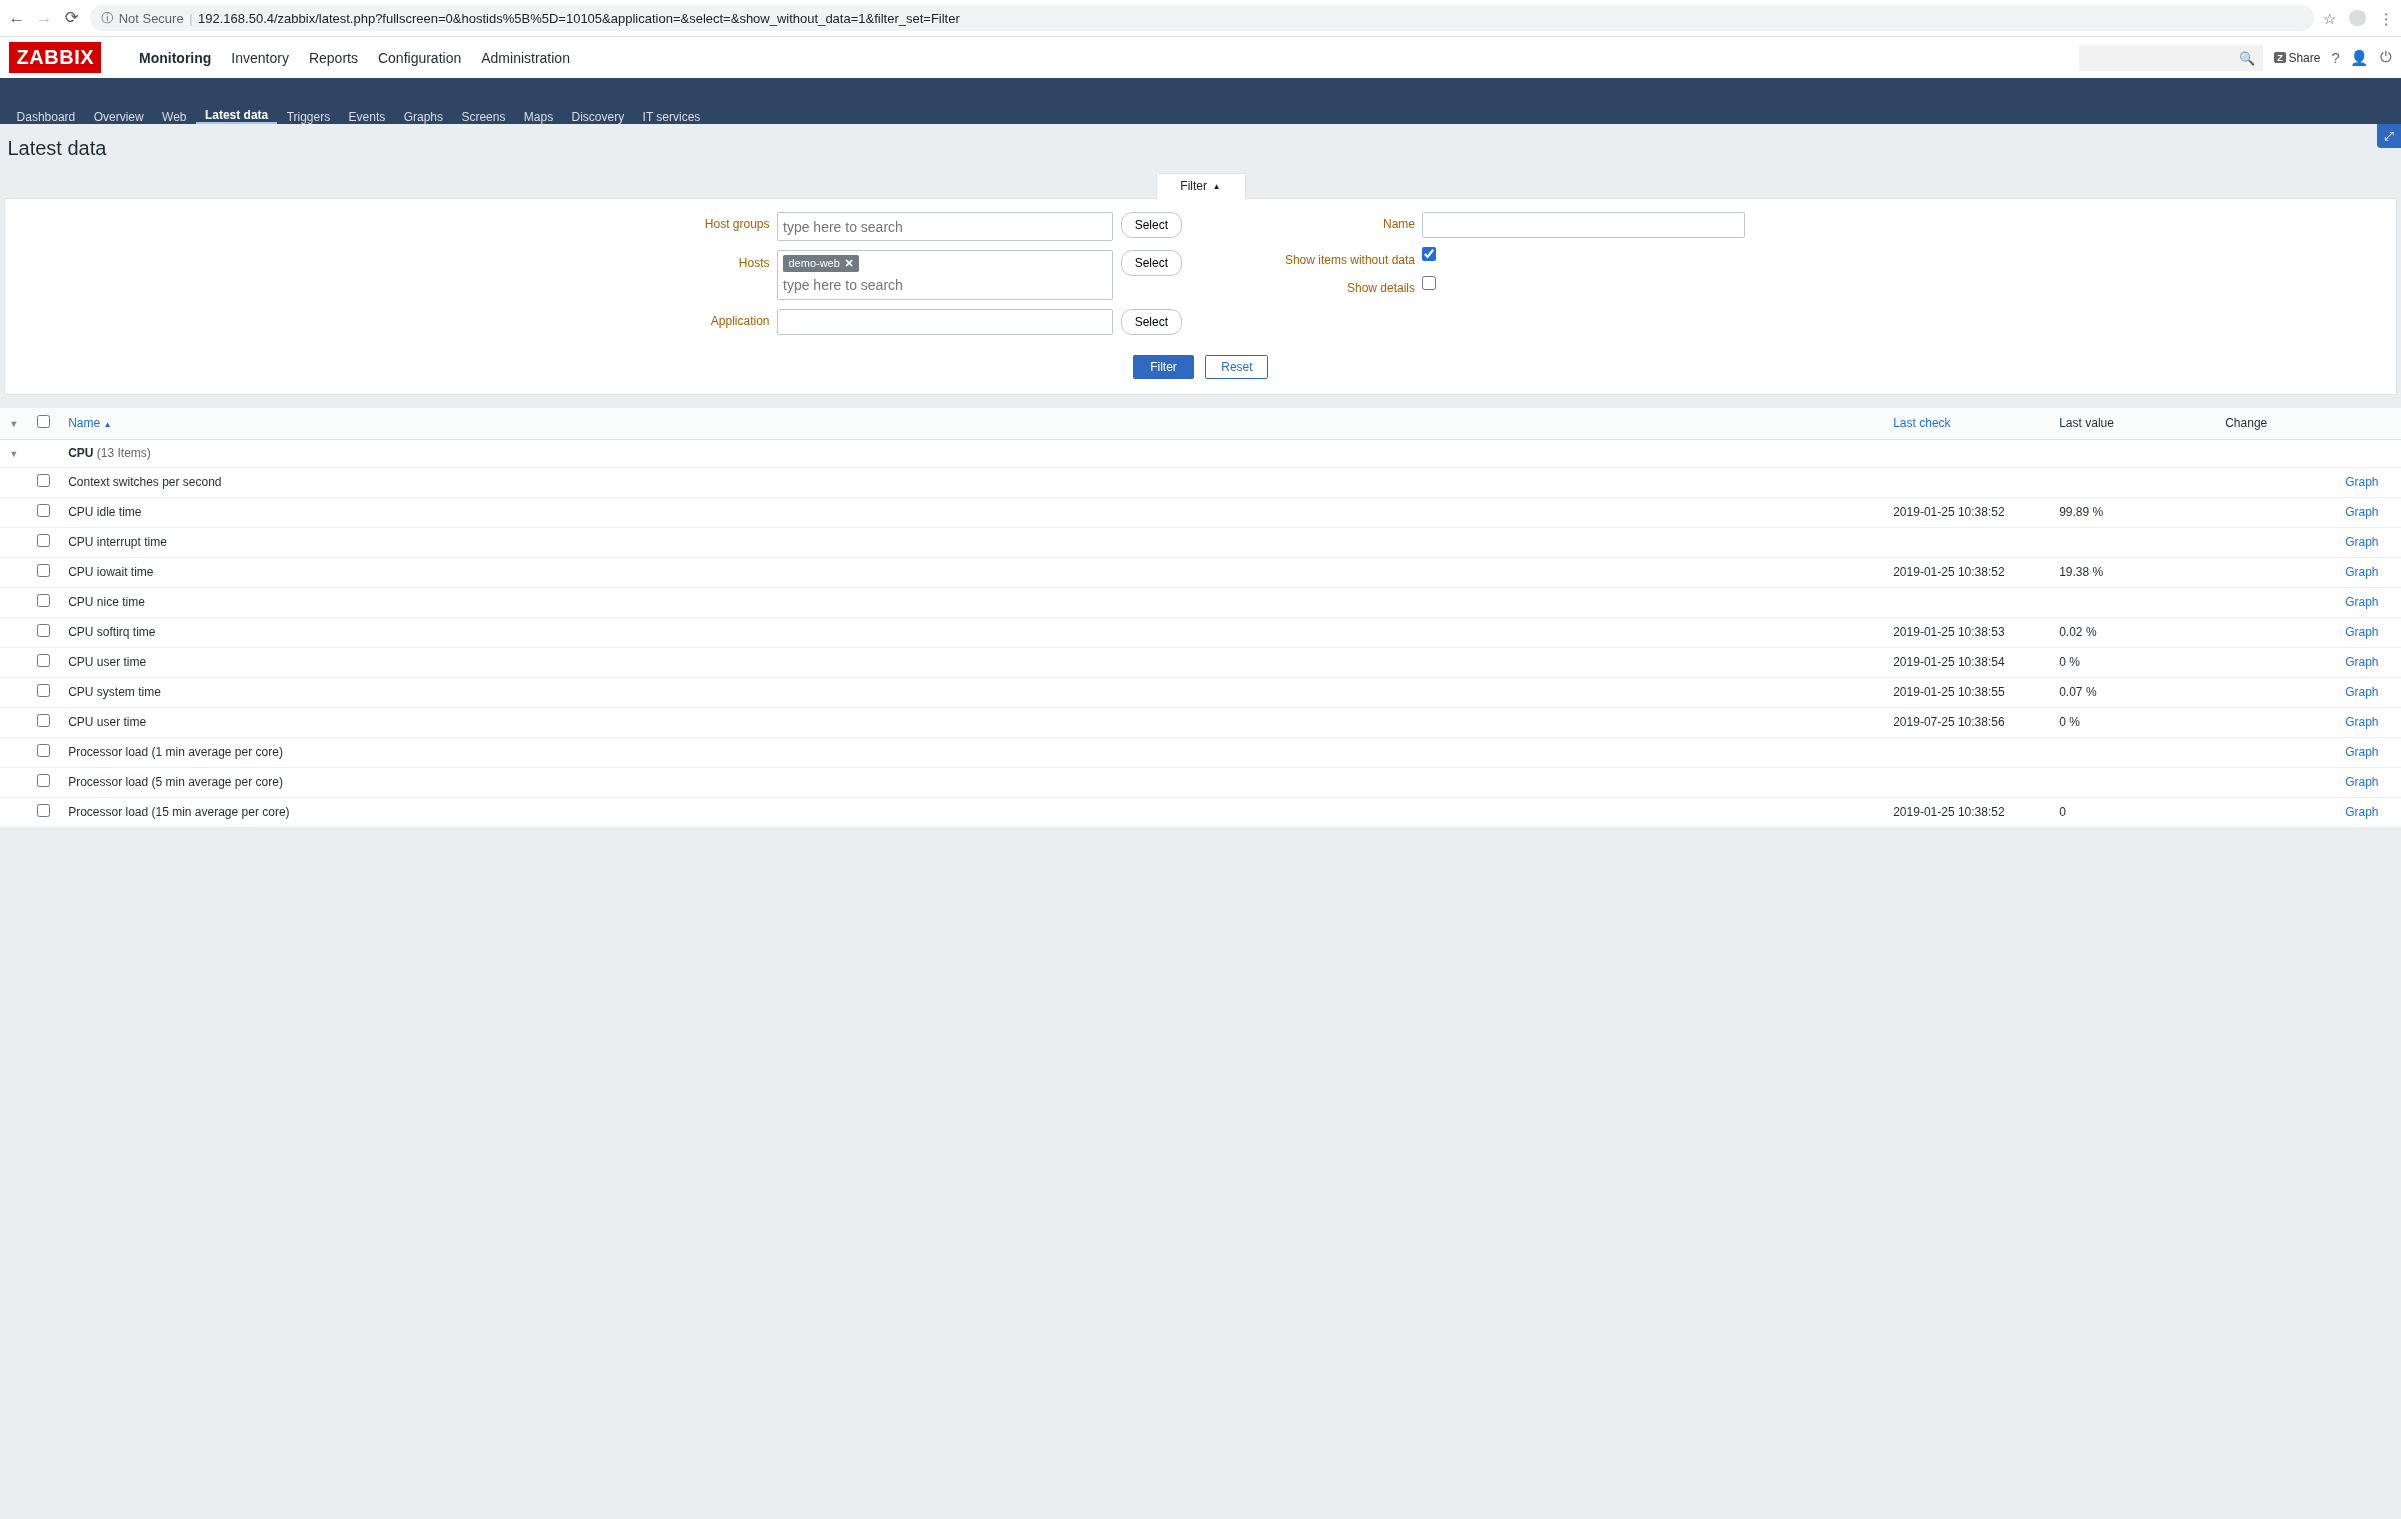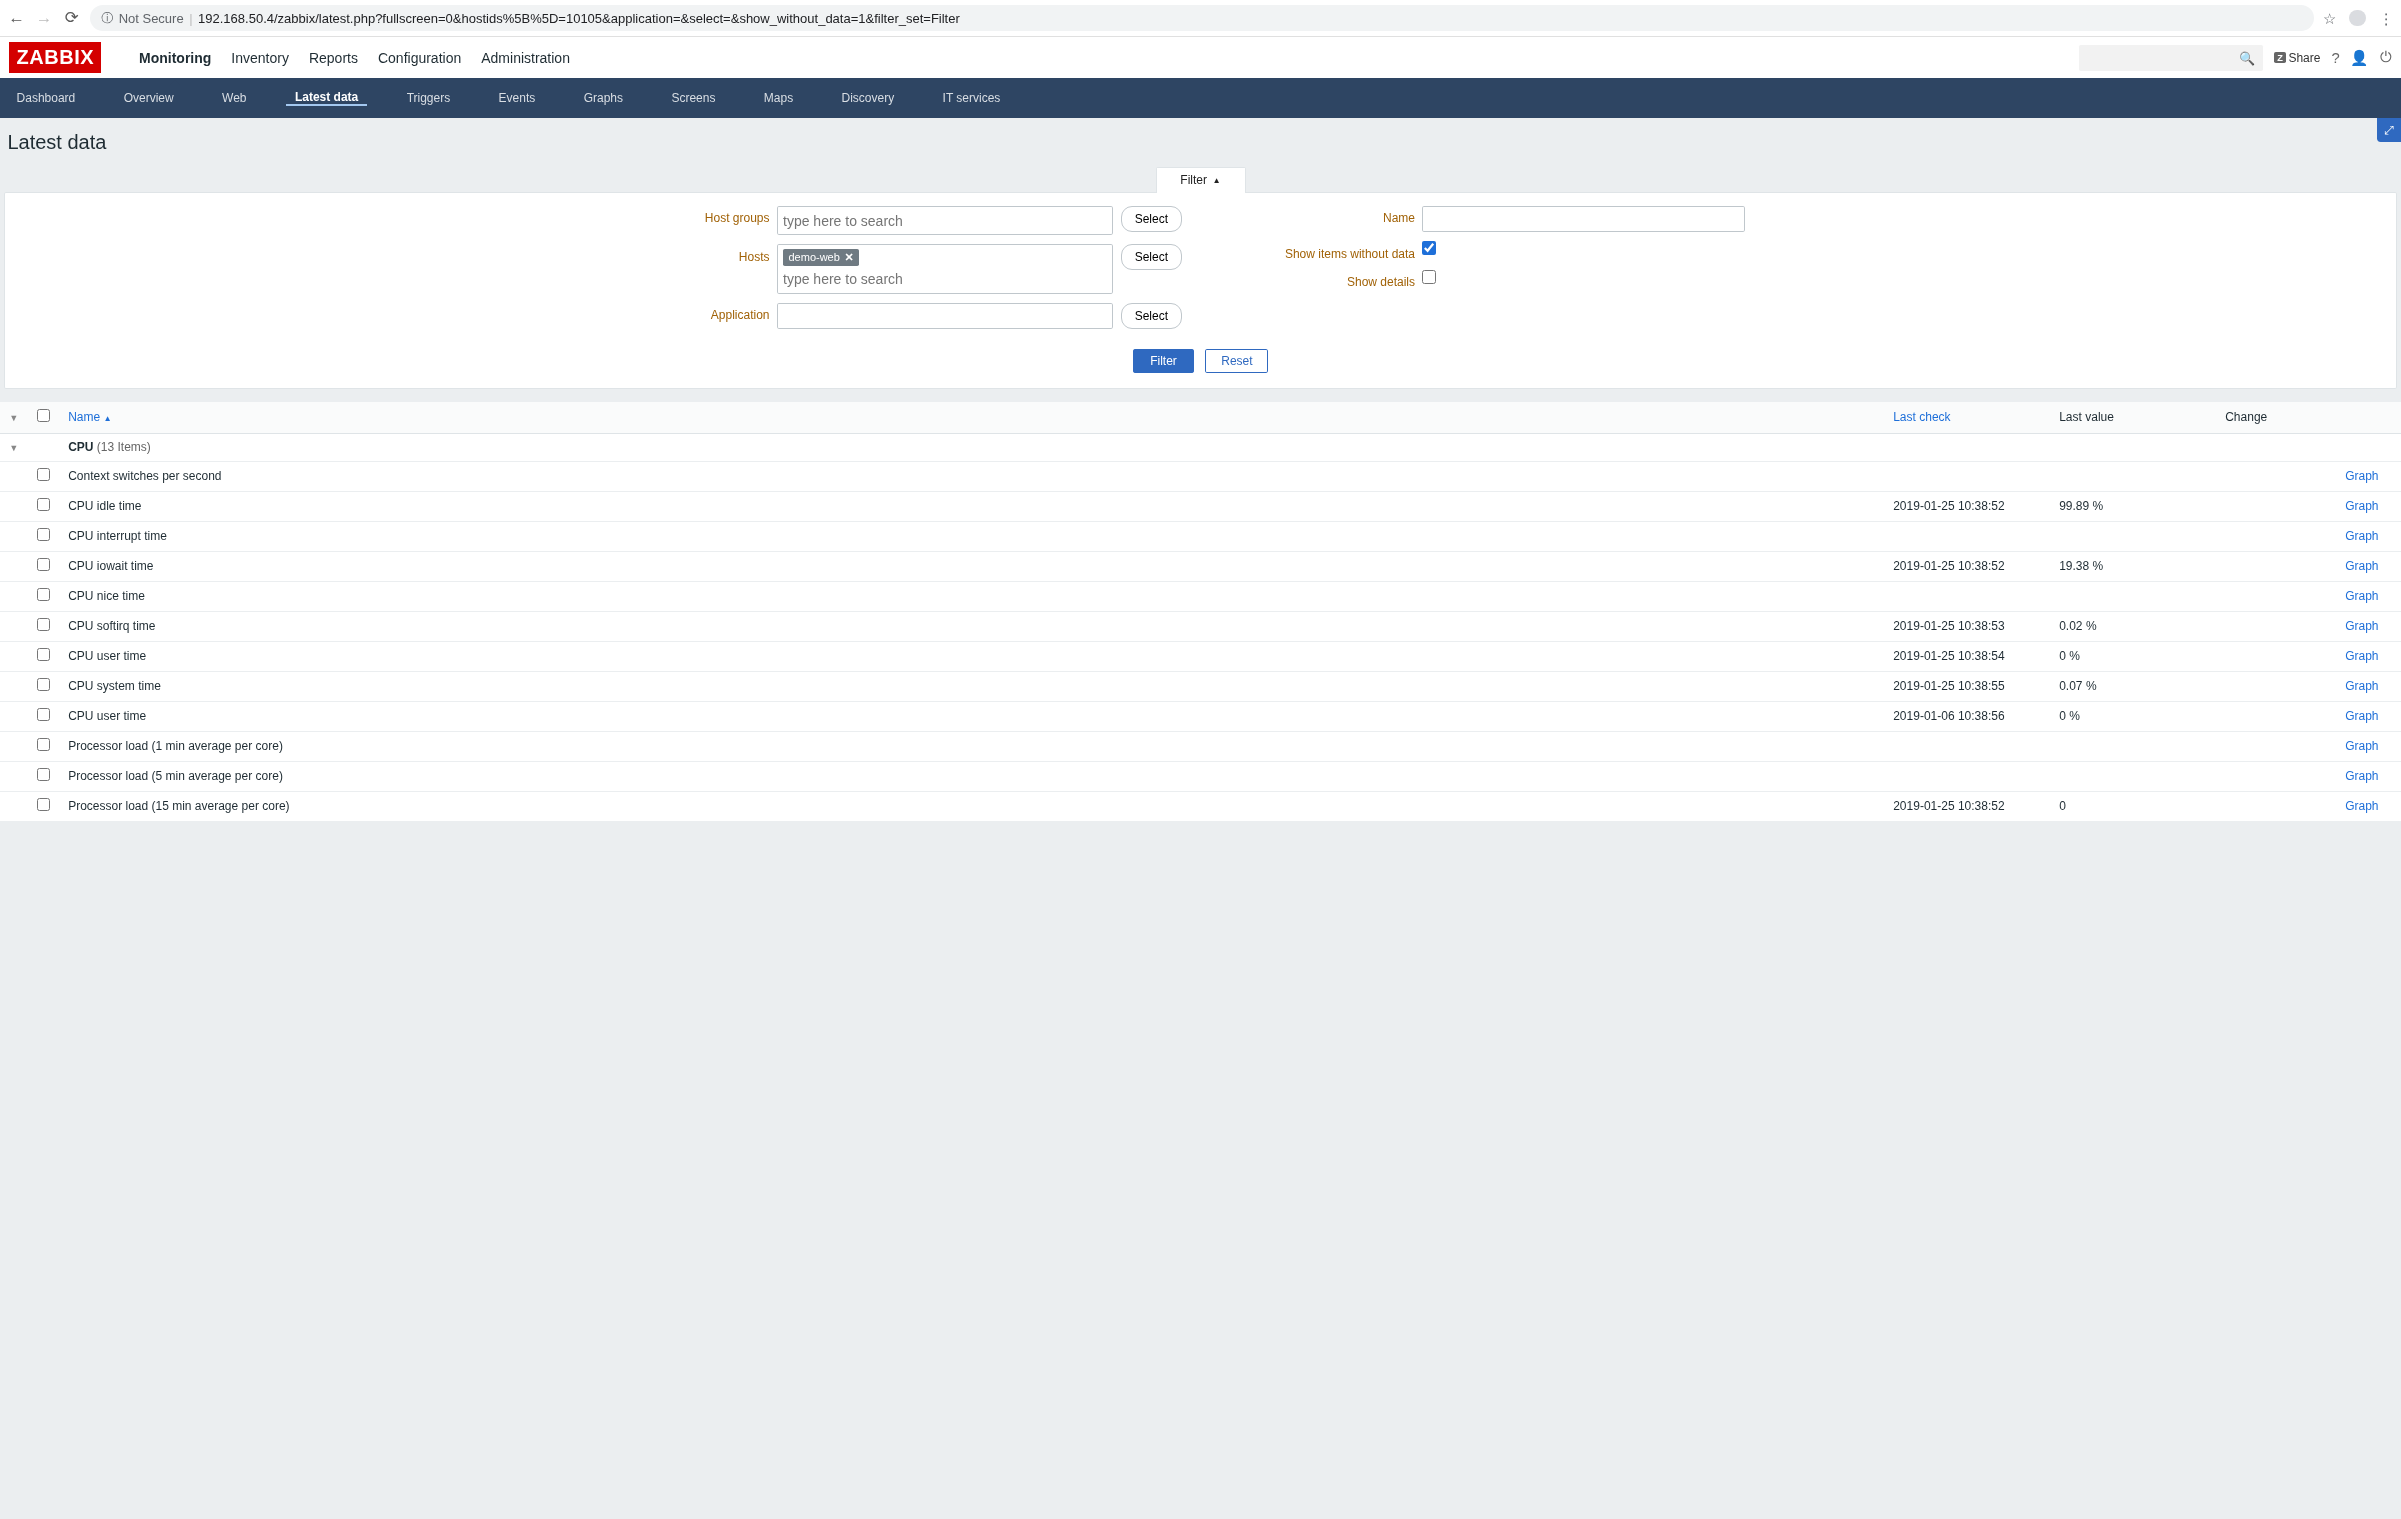--- a/index.html
+++ b/index.html
@@ -23,21 +23,21 @@
 .main-nav-item.active::after { content:""; position:absolute; top:100%; left:50%; margin-left:-5.5px; border:5.5px solid transparent; border-bottom-color:#2e4563; z-index:2; }
 .header-right { margin-left:auto; display:flex; align-items:center; gap:11px; }
 .header-search { width:184px; height:26px; background:#f2f2f2; border:none; border-radius:1.8px; padding:0 26px 0 7.4px; }
 .header-search-wrap { position:relative; }
 .header-search-wrap .sicon { position:absolute; right:7.4px; top:50%; transform:translateY(-50%); color:#666; font-size:13px; }
 .share-btn { font-size:12px; color:#333; display:flex; align-items:center; gap:2.8px; }
 .share-btn .z { background:#666; color:#fff; font-size:9.2px; padding:0.9px 2.8px; border-radius:1.8px; font-weight:bold;}
 .icon-btn { color:#666; font-size:14.8px; cursor:pointer; }
 
 
-.sub-nav { height:40px; background:#2e4563; display:flex; align-items:center; padding:0 7.4px;gap:30px; }
+.sub-nav { height:46px; background:#2e4563; display:flex; align-items:flex-end; padding:0 7.4px; }
 .sub-nav-item { color:#d9dee4; font-size:12px; padding:0 9.2px; display:flex; align-items:center; cursor:pointer; }
 .sub-nav-item.active { color:#fff; font-weight:600; border-bottom:2.8px solid #a3c8f0; }
 
 
 .page-body { background:#ebeef0; padding:9.2px 0 0 0; min-height:calc(100vh - 41px - 30px - 37px); position:relative; }
 .page-title-row { display:flex; align-items:center; padding:3.7px 7.4px 13px 7.4px; }
 .page-title { font-size:20px; font-weight:400; color:#1f2c33; }
 .fullscreen-btn { position:absolute; top:0; right:0; width:24px; height:24px; background:#2f69c0; color:#fff; border-bottom-left-radius:3.7px; display:flex; align-items:center; justify-content:center; font-size:12px; cursor:pointer; }
 
 
@@ -298,21 +298,21 @@
             <td>CPU system time</td>
             <td>2019-01-25 10:38:55</td>
             <td>0.07 %</td>
             <td></td>
             <td><span class="link">Graph</span></td>
           </tr>
           <tr>
             <td></td>
             <td><input type="checkbox" class="row-check" style=""></td>
             <td>CPU user time</td>
-            <td>2019-01-06 10:38:56</td>
+            <td>2019-07-25 10:38:56</td>
             <td>0 %</td>
             <td></td>
             <td><span class="link">Graph</span></td>
           </tr>
           <tr>
             <td></td>
             <td><input type="checkbox" class="row-check" style=""></td>
             <td>Processor load (1 min average per core)</td>
             <td></td>
             <td></td>

